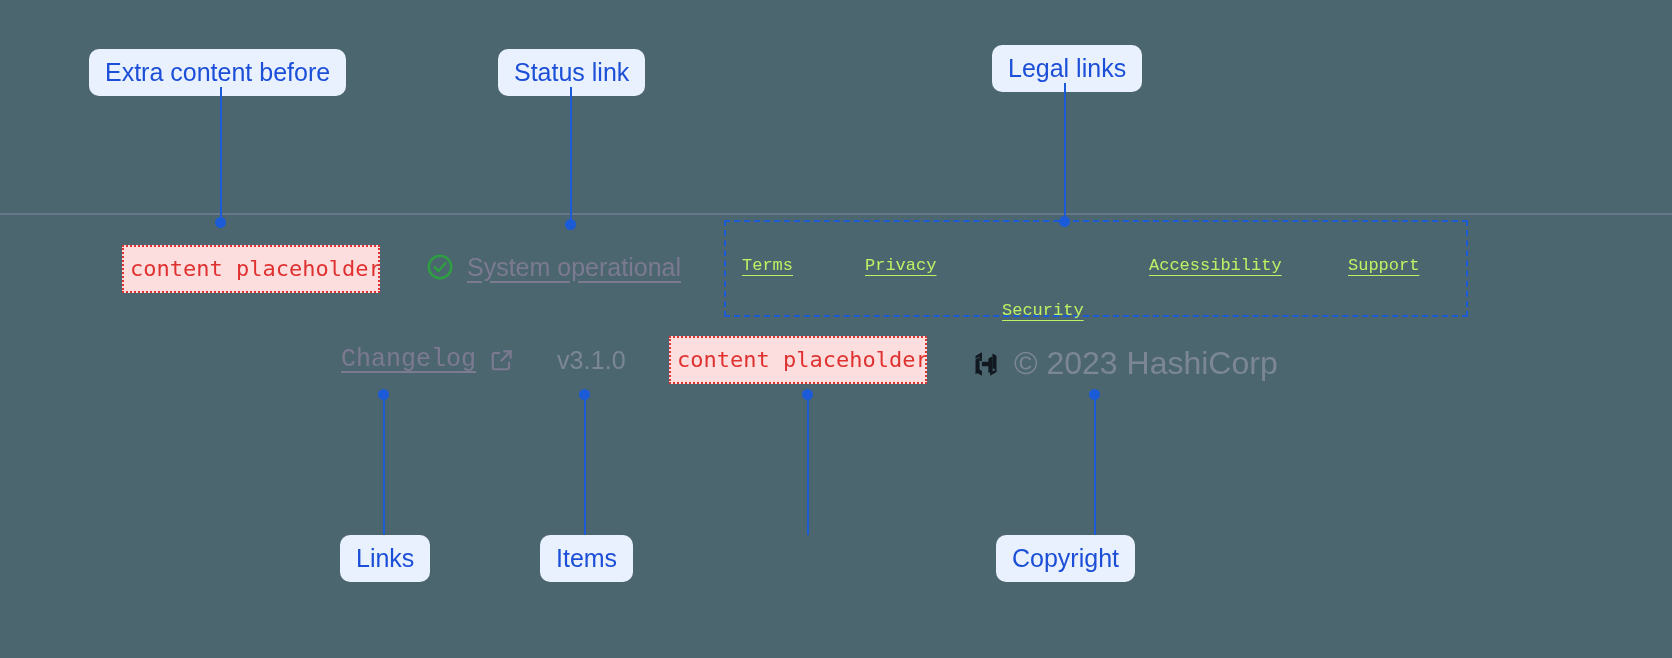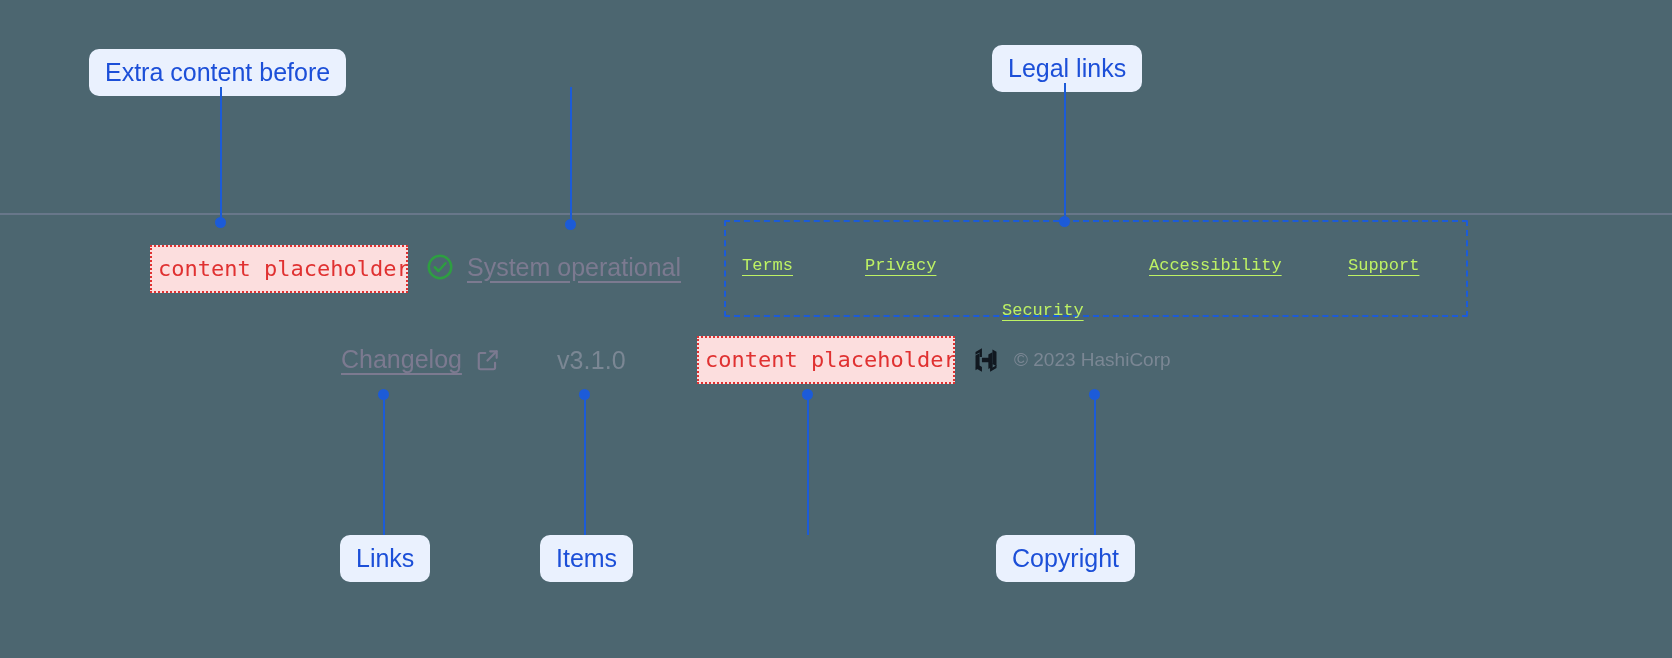--- a/index.html
+++ b/index.html
@@ -64,47 +64,47 @@
     align-items: center;
     gap: 13px;
     white-space: nowrap;
   }
   .changelog-label {
     color: #7c7a90;
     font-size: 25px;
     text-decoration: underline;
     text-underline-offset: 5px;
     cursor: pointer;
+    font-family: Liberation Mono, monospace;
   }
   .ext-icon { width: 26px; height: 26px; display: block; }
   .copyright-row {
     position: absolute;
     display: flex;
     align-items: center;
     gap: 14px;
     white-space: nowrap;
   }
   .hashi-logo { width: 28px; height: 30px; display: block; }
-  .copyright-text { color: #7b8794; font-size: 19px; }
+  .copyright-text { color: #7b8794; font-size: 32px; }
 
   
   .placeholder {
     position: absolute;
     background: #fcdede;
     border: 2px dotted #e03131;
     color: #e03131;
     font-family: "DejaVu Sans Mono", monospace;
     font-size: 22px;
     line-height: 1;
     display: flex;
     align-items: center;
     padding: 13px 2px 13px 6px;
     white-space: nowrap;
     overflow: hidden;
-    margin-left: 28px;
   }
 
   
   .callout {
     position: absolute;
     background: #eaf1fe;
     color: #1c4fd8;
     font-size: 25px;
     padding: 9px 16px;
     border-radius: 10px;
@@ -132,20 +132,21 @@
 <body>
 
 <div id="stage">
 
   <div class="divider" style="top:213px;"></div>
 
   <div class="callout" style="left:89px; top:49px;">Extra content before</div>
   <div class="leader" style="left:220px; top:87px; height:135px;"></div>
   <div class="dot" style="left:215px; top:217px;"></div>
 
+  <div class="callout" style="left:498px; top:49px;">Status link</div>
   <div class="leader" style="left:570px; top:87px; height:138px;"></div>
   <div class="dot" style="left:565px; top:219px;"></div>
 
   <div class="callout" style="left:992px; top:45px;">Legal links</div>
   <div class="leader" style="left:1064px; top:83px; height:139px;"></div>
   <div class="dot" style="left:1059px; top:216px;"></div>
 
   <div class="region-box" style="left:724px; top:220px; width:744px; height:97px;"></div>
 
   <div class="placeholder" style="left:122px; top:245px; width:258px; height:48px;">content placeholder</div>

